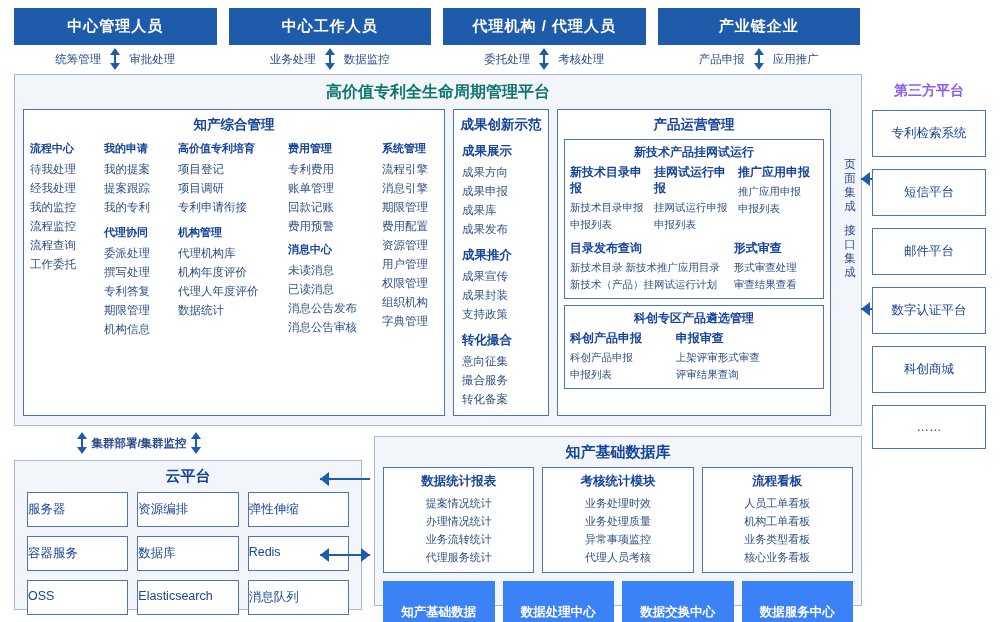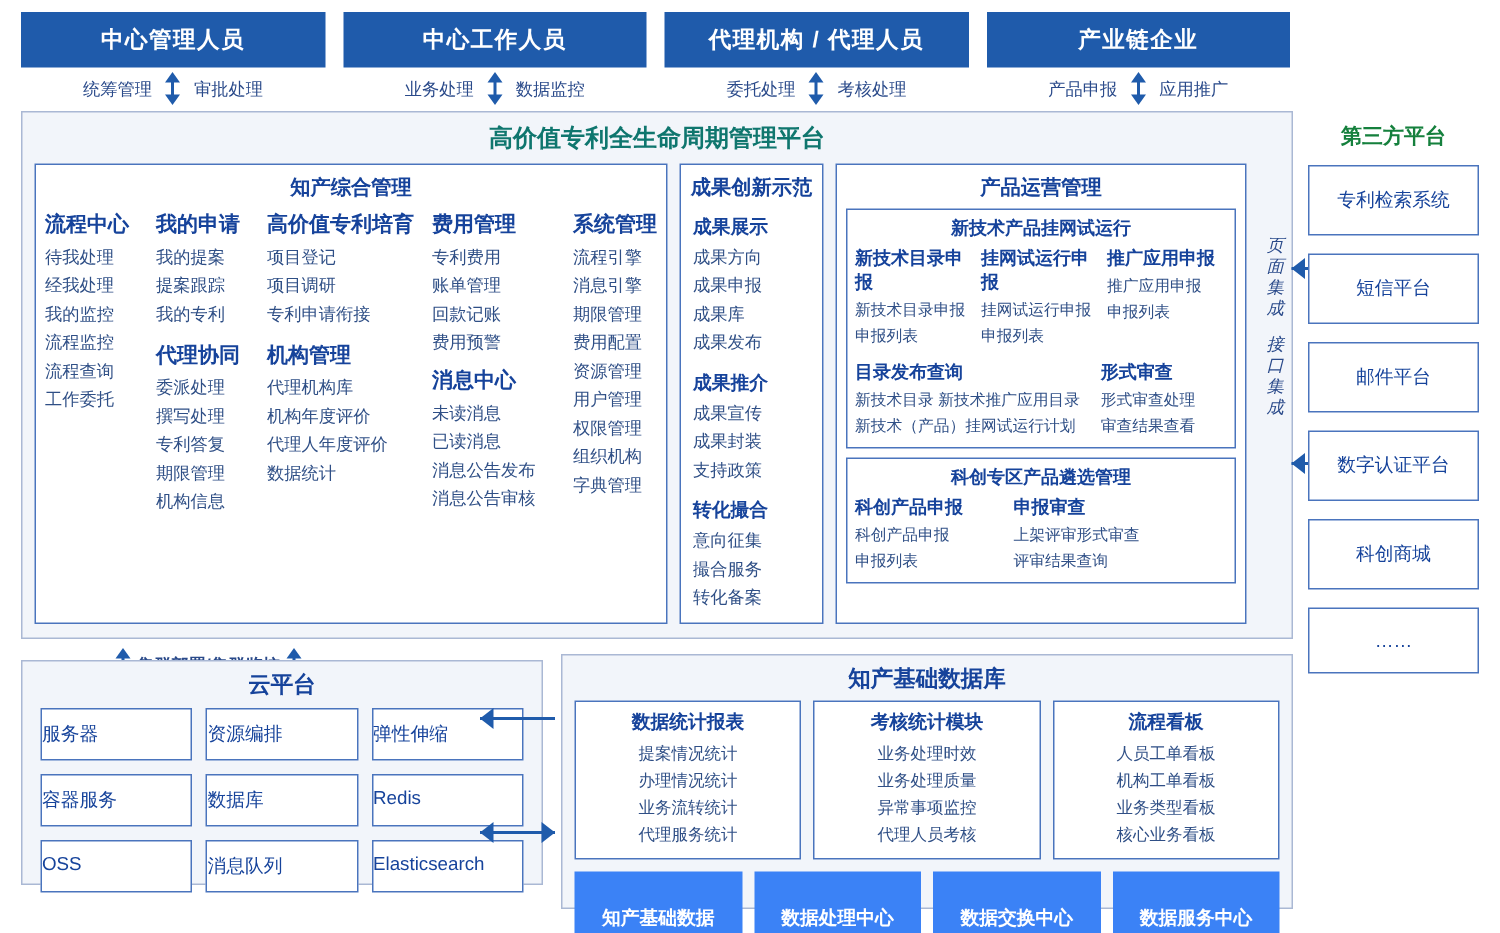--- a/index.html
+++ b/index.html
@@ -25,48 +25,48 @@
 
   .sect{border:1px solid #4a74bd;background:#fff;}
   .sect-title{text-align:center;font-size:13.5px;font-weight:bold;color:#16439b;padding:6px 0 5px;}
 
   .zhichan{width:420px;}
   .chengguo{width:94px;}
   .chanpin{width:272px;}
 
   .cols{display:flex;padding:0 6px 6px 6px;gap:2px;}
   .col{flex:1;min-width:0;}
-  .grp-h{font-size:14px;font-weight:bold;color:#16439b;margin:2px 0 4px;}
+  .grp-h{font-size:11px;font-weight:bold;color:#16439b;margin:2px 0 4px;}
   .itm{font-size:11.5px;color:#2f4f86;line-height:19px;white-space:nowrap;}
 
   .cg-h{font-size:12.5px;font-weight:bold;color:#16439b;margin:4px 0 3px;}
   .cg-i{font-size:11.5px;color:#2f4f86;line-height:19px;}
   .cg-pad{padding:0 8px 6px 8px;}
 
   .subbox{border:1px solid #4a74bd;margin:0 6px 6px 6px;}
   .subbox-title{text-align:center;font-size:12px;font-weight:bold;color:#16439b;padding:4px 0 3px;}
   .subcols{display:flex;padding:0 5px 5px 5px;gap:4px;}
   .subcol{flex:1;min-width:0;}
   .sc-h{font-size:12px;font-weight:bold;color:#16439b;line-height:16px;margin-bottom:3px;}
   .sc-i{font-size:10.5px;color:#2f4f86;line-height:17px;white-space:nowrap;}
 
   
   .sideint{position:absolute;right:2px;top:48px;width:18px;text-align:center;font-size:11.5px;color:#2a4a8a;line-height:14px;}
-  .sideint .blk{margin-bottom:10px;font-style:italic;}
+  .sideint .blk{margin-bottom:10px;}
 
   
   .third{position:absolute;left:872px;top:74px;width:114px;}
-  .third-title{text-align:center;font-size:14px;font-weight:bold;color:#15803d;padding:8px 0 10px;}
+  .third-title{text-align:center;font-size:14px;font-weight:bold;color:#8b5cf6;padding:8px 0 10px;}
   .third-item{border:1px solid #4a74bd;background:#fff;color:#16439b;text-align:center;font-size:12.5px;padding:14px 0;margin-bottom:12px;}
 
   
   .clusterrow{position:absolute;left:14px;top:430px;width:250px;height:26px;display:flex;align-items:center;justify-content:center;gap:3px;font-size:11.5px;color:#2a4a8a;font-weight:bold;}
 
   
-  .cloud{position:absolute;left:14px;top:440px;width:346px;height:148px;border:1px solid #aab8d4;background:#f2f5fa;}
+  .cloud{position:absolute;left:14px;top:460px;width:346px;height:148px;border:1px solid #aab8d4;background:#f2f5fa;}
   .cloud-title{text-align:center;font-size:15px;font-weight:bold;color:#16439b;padding:6px 0 4px;}
   .cloud-grid{display:grid;grid-template-columns:repeat(3,1fr);gap:9px;padding:2px 12px 10px 12px;}
   .cloud-cell{border:1px solid #4a74bd;background:#fff;font-size:12.5px;color:#16439b;padding:8px 0;}
 
   
   .db{position:absolute;left:374px;top:436px;width:486px;height:168px;border:1px solid #aab8d4;background:#f2f5fa;}
   .db-title{text-align:center;font-size:15px;font-weight:bold;color:#16439b;padding:6px 0 5px;}
   .db-cols{display:flex;gap:8px;padding:0 8px;}
   .db-col{flex:1;border:1px solid #4a74bd;background:#fff;padding:5px 2px 6px 2px;}
   .db-ch{text-align:center;font-size:12.5px;font-weight:bold;color:#16439b;margin-bottom:4px;}
@@ -308,22 +308,22 @@
   <div class="cloud">
     <div class="cloud-title">云平台</div>
     <div class="cloud-grid">
       <div class="cloud-cell">服务器</div>
       <div class="cloud-cell">资源编排</div>
       <div class="cloud-cell">弹性伸缩</div>
       <div class="cloud-cell">容器服务</div>
       <div class="cloud-cell">数据库</div>
       <div class="cloud-cell">Redis</div>
       <div class="cloud-cell">OSS</div>
+      <div class="cloud-cell">Elasticsearch</div>
       <div class="cloud-cell">消息队列</div>
-      <div class="cloud-cell">Elasticsearch</div>
     </div>
   </div>
 
   <div class="harrow" style="left:320px;top:472px;width:50px">
     <div class="bar" style="width:50px"></div>
       <div class="hl"></div>
   </div>
   <div class="harrow" style="left:320px;top:548px;width:50px">
     <div class="bar" style="width:50px"></div>
       <div class="hl"></div>

